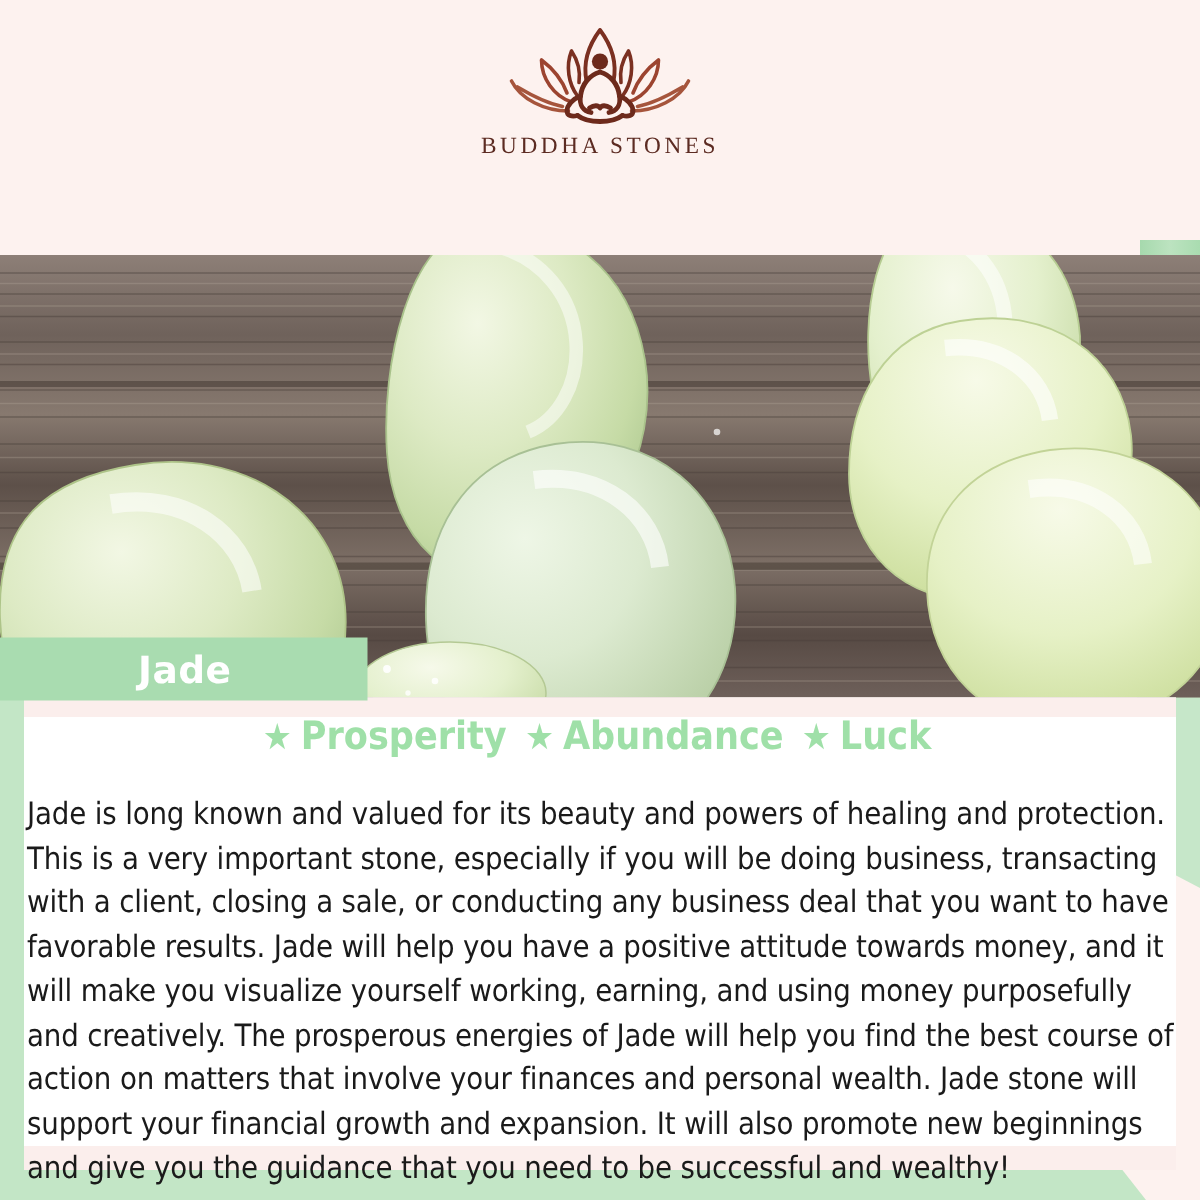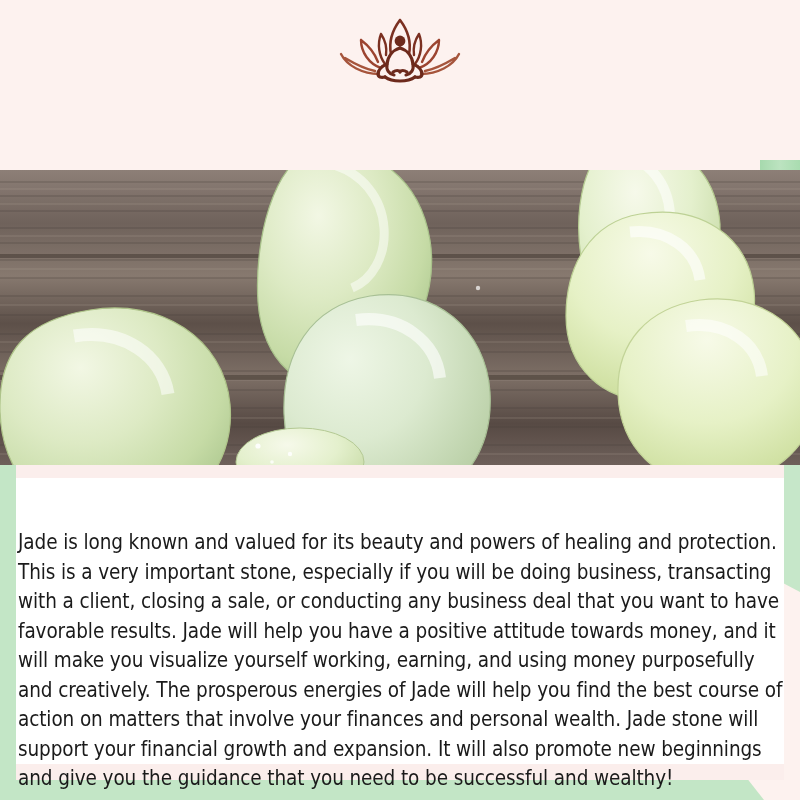--- a/index.html
+++ b/index.html
@@ -164,20 +164,21 @@
       <g fill="none" stroke="#6d2a1c" stroke-width="3.2" stroke-linecap="round" stroke-linejoin="round">
         <circle cx="75" cy="27" r="5.4" fill="#6d2a1c" stroke="none"></circle>
         <path d="M75 34 C68 36 63 42 62 50 C61 56 64 60 69 61"></path>
         <path d="M75 34 C82 36 87 42 88 50 C89 56 86 60 81 61"></path>
         <path d="M62 50 C57 52 53 56 53 60 C53 63 56 64 60 63"></path>
         <path d="M88 50 C93 52 97 56 97 60 C97 63 94 64 90 63"></path>
         <path d="M60 63 C64 66 70 67 75 67 C80 67 86 66 90 63"></path>
         <path d="M68 58 C71 56 74 56 75 58 C76 56 79 56 82 58"></path>
       </g>
     </svg>
+    <div class="logo-word">BUDDHA STONES</div>
   </div>
 
 
   <div class="photo">
     <svg viewBox="0 0 800 295" preserveAspectRatio="xMidYMid slice">
       <defs>
         <linearGradient id="wood" x1="0" y1="0" x2="0" y2="1">
           <stop offset="0%" stop-color="#8d7f77"></stop>
           <stop offset="18%" stop-color="#6f625b"></stop>
           <stop offset="36%" stop-color="#87796f"></stop>
@@ -270,24 +271,32 @@
         <ellipse cx="300" cy="292" rx="64" ry="34" fill="url(#jg2)" stroke="#b4c994" stroke-width="1"></ellipse>
 
         <circle cx="258" cy="276" r="2.6" fill="#ffffff" opacity="0.9"></circle>
         <circle cx="290" cy="284" r="2.2" fill="#ffffff" opacity="0.85"></circle>
         <circle cx="272" cy="292" r="1.8" fill="#ffffff" opacity="0.8"></circle>
         <circle cx="478" cy="118" r="2.2" fill="#ffffff" opacity="0.7"></circle>
       </g>
     </svg>
   </div>
 
+  <div class="jade-bar">
+    <span class="jade-text">Jade</span>
+  </div>
 
   <div class="panel">
     <div class="panel-top-tint"></div>
     <div class="panel-bot-tint"></div>
   </div>
 
+  <div class="keywords">
+    <span class="star">★</span><span class="kw">Prosperity</span>
+    <span class="star">★</span><span class="kw">Abundance</span>
+    <span class="star">★</span><span class="kw">Luck</span>
+  </div>
 
   <div class="body-copy">
     <p>Jade is long known and valued for its beauty and powers of healing and protection. This is a very important stone, especially if you will be doing business, transacting with a client, closing a sale, or conducting any business deal that you want to have favorable results. Jade will help you have a positive attitude towards money, and it will make you visualize yourself working, earning, and using money purposefully and creatively. The prosperous energies of Jade will help you find the best course of action on matters that involve your finances and personal wealth. Jade stone will support your financial growth and expansion. It will also promote new beginnings and give you the guidance that you need to be successful and wealthy!</p>
   </div>
 
 </div>
 
 </body></html>

